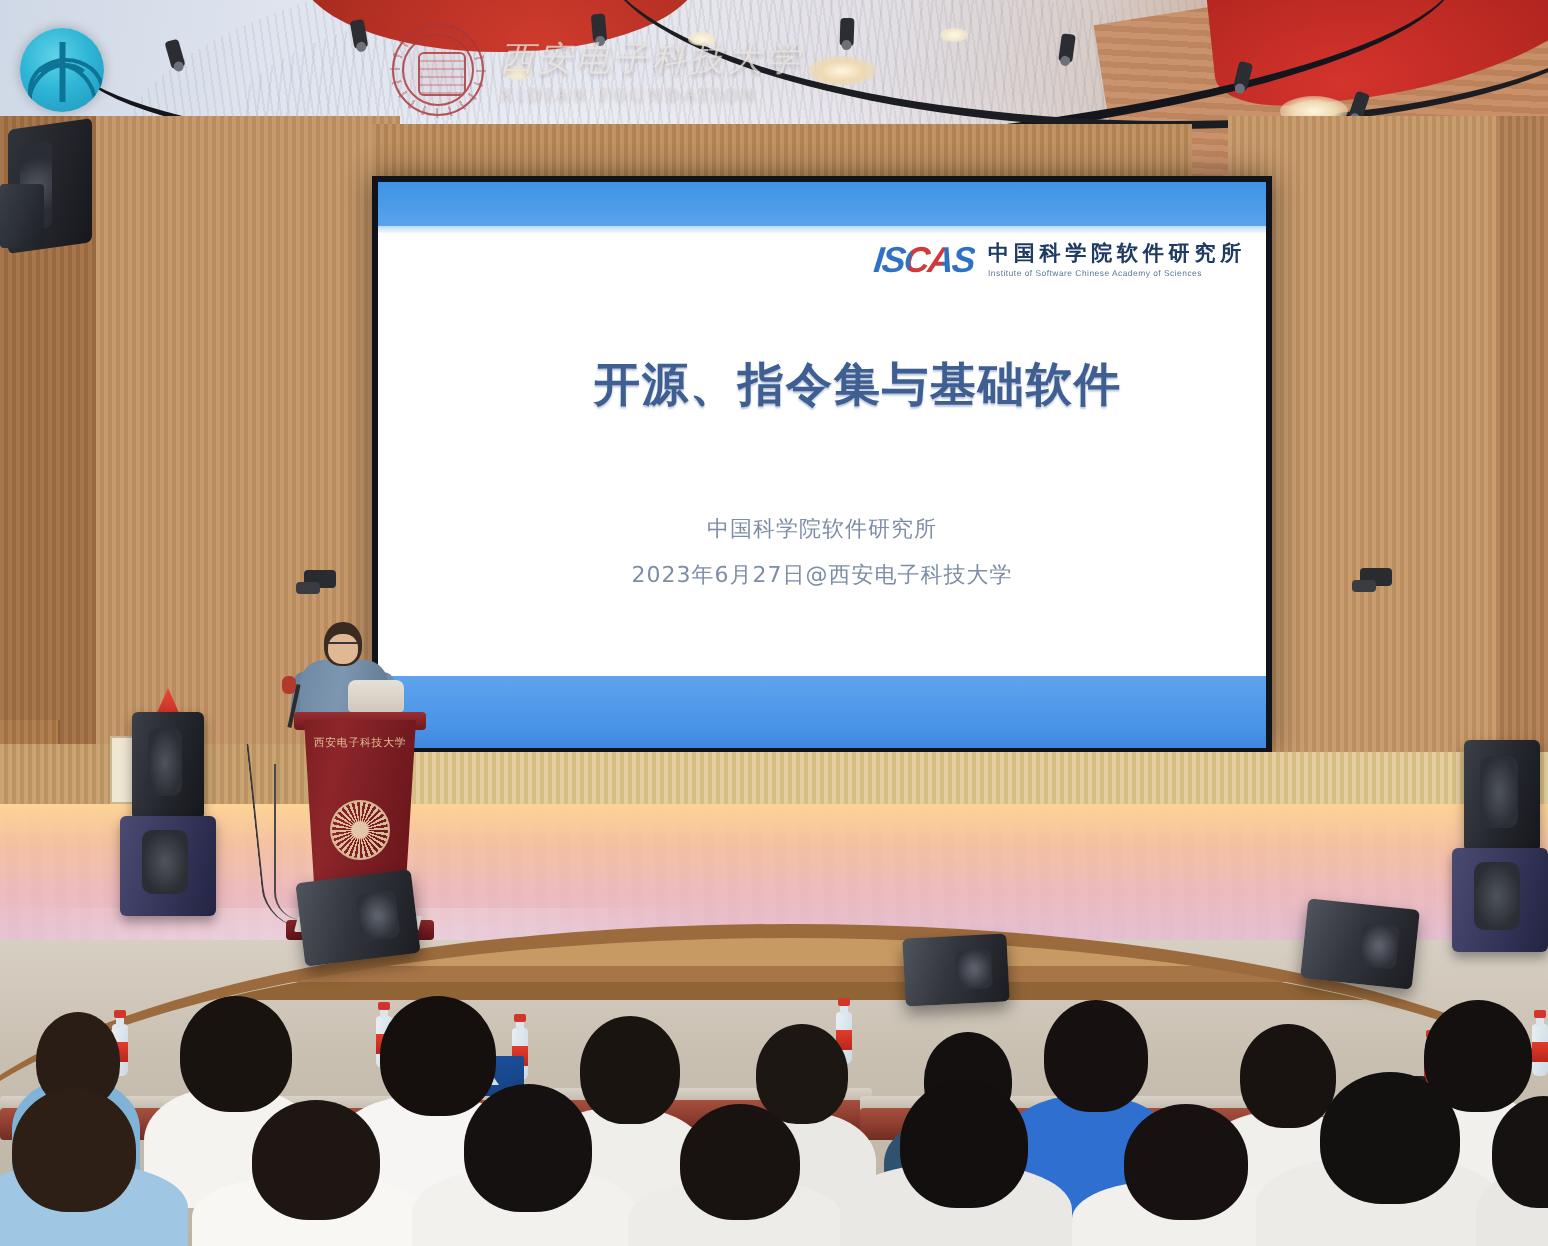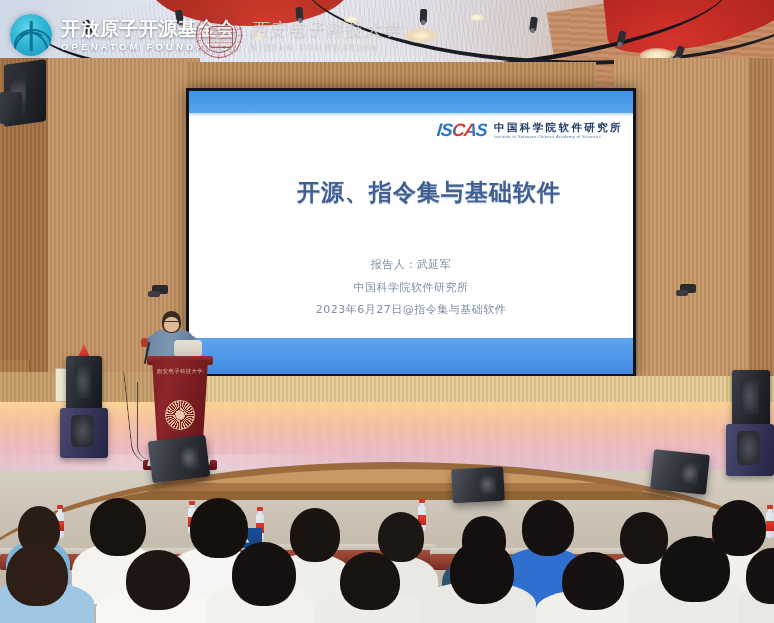--- a/index.html
+++ b/index.html
@@ -541,23 +541,22 @@
         <span class="iscas-mark">ISCAS</span>
         <span>
           <div class="iscas-cn">中国科学院软件研究所</div>
           <div class="iscas-en">Institute of Software Chinese Academy of Sciences</div>
         </span>
       </div>
 
       <div class="slide-title">开源、指令集与基础软件</div>
 
       <div class="slide-sub">
-        <div>报告人：武延军</div>
         <div>中国科学院软件研究所</div>
-        <div>2023年6月27日@指令集与基础软件</div>
+        <div>2023年6月27日@西安电子科技大学</div>
       </div>
 
       <div class="slide-band-bottom"></div>
     </div>
   </div>
 
   <div class="stage-skirt"></div>
   <div class="stage-skirt-l"></div>
   <div class="stage-floor"></div>
   <div class="hall-floor"></div>
@@ -689,24 +688,20 @@
   <div class="shoulders" style="left:738px; top:586px; width:60px;  height:48px; background:#e9e7e3;"></div>
   <div class="head" style="left:746px; top:548px; width:52px;  height:56px; background:#161212;"></div>
 
   <div class="brandbar">
 
     <div class="logo-oa">
       <span class="oa-mark">
         <span class="oa-arc2"></span>
         <span class="oa-arc3"></span>
       </span>
-      <span>
-        <div class="oa-txt-cn">开放原子开源基金会</div>
-        <div class="oa-txt-en">OPENATOM FOUNDATION</div>
-      </span>
     </div>
 
     <div class="logo-xd">
       <span class="xd-seal">
         <span class="xd-petals"></span>
       </span>
       <span>
         <div class="xd-txt-cn">西安电子科技大学</div>
         <div class="xd-txt-en">XIDIAN FOUNDATION</div>
       </span>

